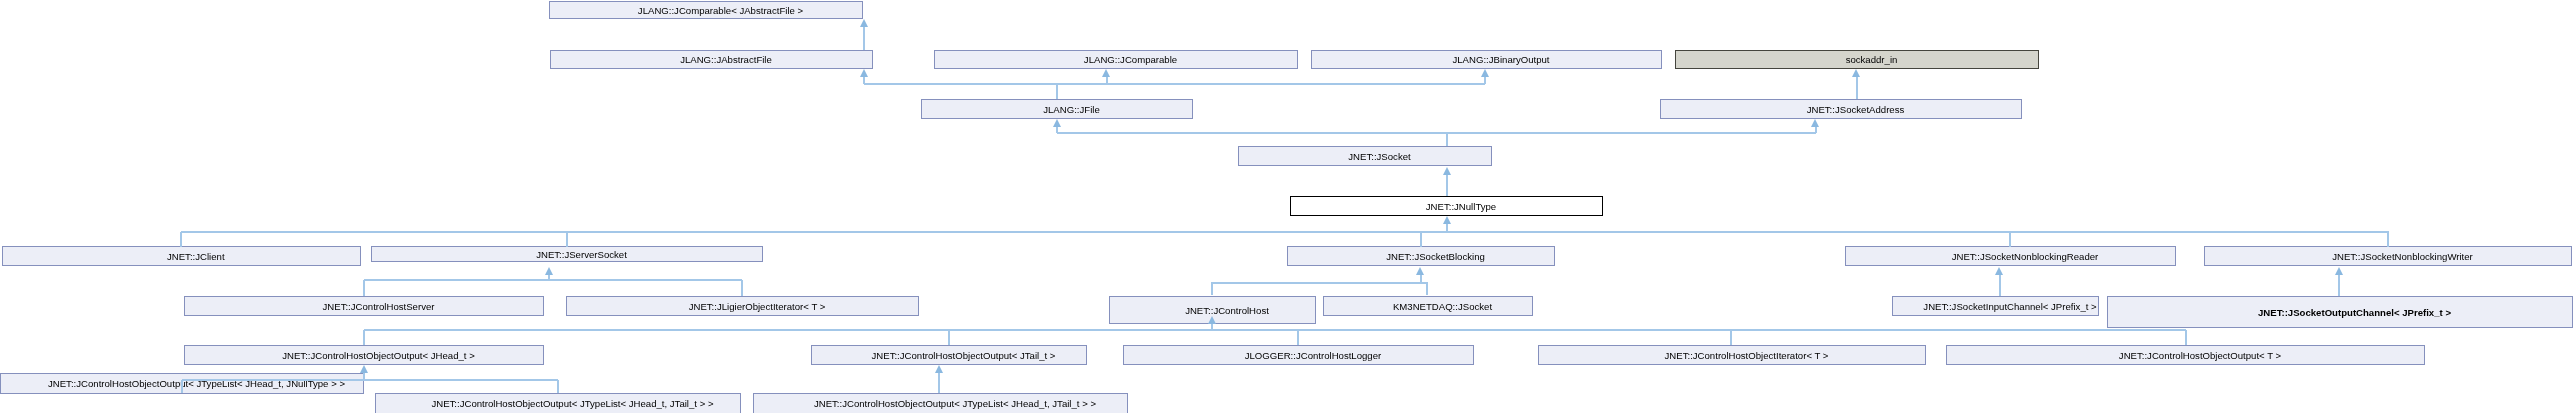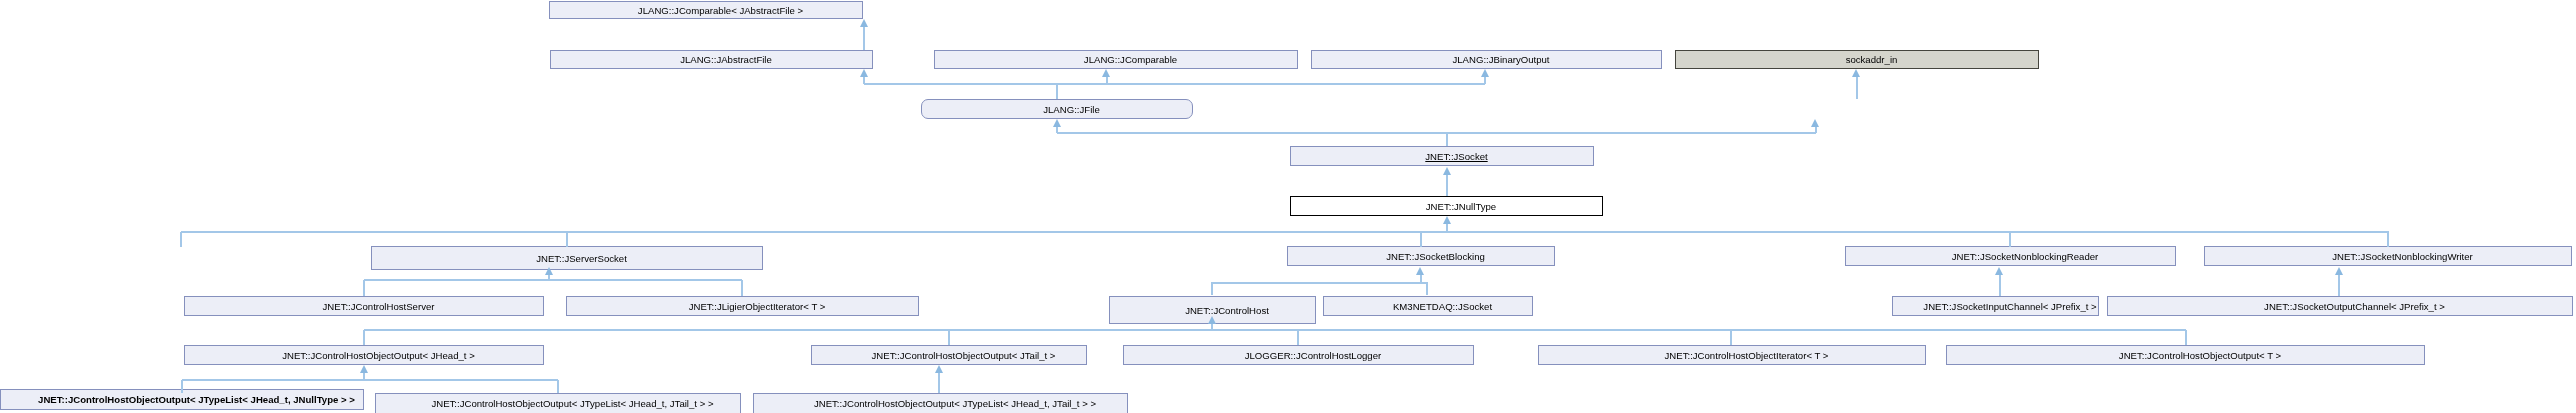--- a/index.html
+++ b/index.html
@@ -54,30 +54,36 @@
     </div>
     <div class="node normal" style="left: 934px; top: 50px; width: 364px; height: 19.3px;">
       <span>JLANG::JComparable</span>
     </div>
     <div class="node normal" style="left: 1311px; top: 50px; width: 351px; height: 19.3px;">
       <span>JLANG::JBinaryOutput</span>
     </div>
     <div class="node plain" style="left: 1675px; top: 50px; width: 364px; height: 19.3px;">
       <span>sockaddr_in</span>
     </div>
-    <div class="node normal" style="left: 921px; top: 99px; width: 272px; height: 20px; border-radius: 7px;">
+    <div class="node normal" style="left: 921px; top: 99px; width: 272px; height: 20px;">
       <span>JLANG::JFile</span>
     </div>
-    <div class="node normal" style="left: 1290px; top: 146px; width: 304px; height: 20px; text-decoration: underline;">
+    <div class="node normal" style="left: 1660px; top: 99px; width: 362px; height: 20px;">
+      <span>JNET::JSocketAddress</span>
+    </div>
+    <div class="node normal" style="left: 1238px; top: 146px; width: 254px; height: 20px;">
       <span>JNET::JSocket</span>
     </div>
     <div class="node current" style="left: 1290px; top: 196px; width: 313px; height: 20px;">
       <span>JNET::JNullType</span>
     </div>
-    <div class="node normal" style="left: 371px; top: 246px; width: 392px; height: 24px; text-align: right;">
+    <div class="node normal" style="left: 1.8px; top: 246px; width: 359px; height: 20px;">
+      <span>JNET::JClient</span>
+    </div>
+    <div class="node normal" style="left: 371px; top: 246px; width: 392px; height: 16px; text-align: right;">
       <span>JNET::JServerSocket</span>
     </div>
     <div class="node normal" style="left: 1287px; top: 246px; width: 268px; height: 20px;">
       <span>JNET::JSocketBlocking</span>
     </div>
     <div class="node normal" style="left: 1845px; top: 246px; width: 331px; height: 20px;">
       <span>JNET::JSocketNonblockingReader</span>
     </div>
     <div class="node normal" style="left: 2204px; top: 246px; width: 368px; height: 20px;">
       <span>JNET::JSocketNonblockingWriter</span>
@@ -90,39 +96,39 @@
     </div>
     <div class="node normal" style="left: 1109px; top: 296px; width: 207px; height: 28px;">
       <span>JNET::JControlHost</span>
     </div>
     <div class="node normal" style="left: 1323px; top: 296px; width: 210px; height: 20px;">
       <span>KM3NETDAQ::JSocket</span>
     </div>
     <div class="node normal" style="left: 1892px; top: 296px; width: 207px; height: 20px;">
       <span>JNET::JSocketInputChannel&lt; JPrefix_t &gt;</span>
     </div>
-    <div class="node normal" style="left: 2107px; top: 296px; width: 466px; height: 20px;">
+    <div class="node normal" style="left: 2107px; top: 296px; width: 466px; height: 32px; font-weight: bold;">
       <span>JNET::JSocketOutputChannel&lt; JPrefix_t &gt;</span>
     </div>
     <div class="node normal" style="left: 184px; top: 345px; width: 360px; height: 20px;">
       <span>JNET::JControlHostObjectOutput&lt; JHead_t &gt;</span>
     </div>
     <div class="node normal" style="left: 811px; top: 345px; width: 276px; height: 20px;">
       <span>JNET::JControlHostObjectOutput&lt; JTail_t &gt;</span>
     </div>
     <div class="node normal" style="left: 1123px; top: 345px; width: 351px; height: 20px;">
       <span>JLOGGER::JControlHostLogger</span>
     </div>
     <div class="node normal" style="left: 1538px; top: 345px; width: 388px; height: 20px; text-align: center;">
       <span>JNET::JControlHostObjectIterator&lt; T &gt;</span>
     </div>
     <div class="node normal" style="left: 1946px; top: 345px; width: 479px; height: 20px;">
       <span>JNET::JControlHostObjectOutput&lt; T &gt;</span>
     </div>
-    <div class="node normal" style="left: 0px; top: 389px; width: 364px; height: 21px; font-weight: bold;">
+    <div class="node normal" style="left: 0px; top: 373px; width: 364px; height: 21px;">
       <span>JNET::JControlHostObjectOutput&lt; JTypeList&lt; JHead_t, JNullType &gt; &gt;</span>
     </div>
     <div class="node normal" style="left: 375px; top: 393px; width: 366px; height: 21px;">
       <span>JNET::JControlHostObjectOutput&lt; JTypeList&lt; JHead_t, JTail_t &gt; &gt;</span>
     </div>
     <div class="node normal" style="left: 753px; top: 393px; width: 375px; height: 21px;">
       <span>JNET::JControlHostObjectOutput&lt; JTypeList&lt; JHead_t, JTail_t &gt; &gt;</span>
     </div>
     <div class="vl" style="left: 863px; top: 26px; height: 24px;"></div>
     <div class="vl" style="left: 863px; top: 76px; height: 8px;"></div>

